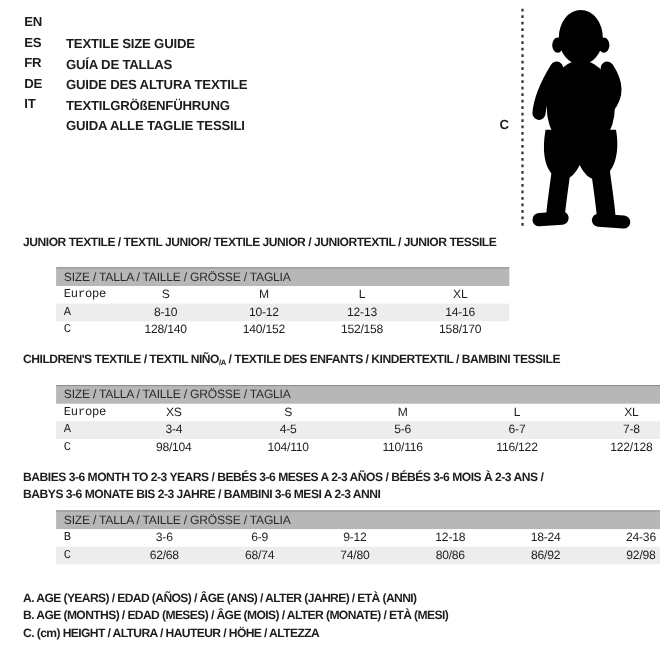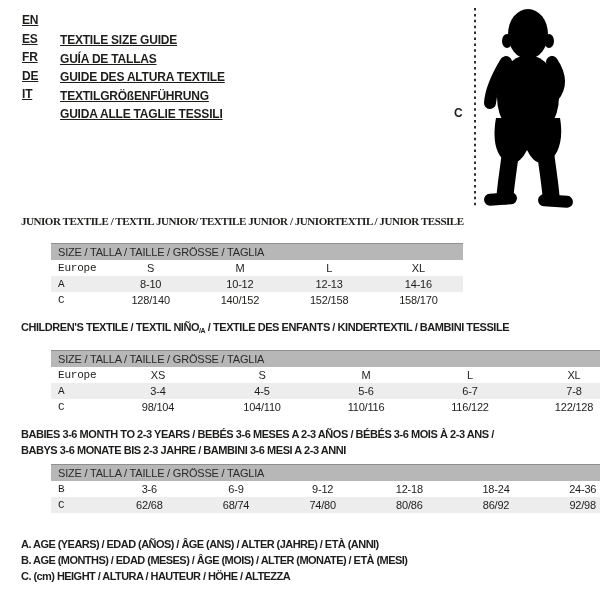--- a/index.html
+++ b/index.html
@@ -6,21 +6,21 @@
     margin: 0; padding: 0;
     width: 600px; height: 600px;
     background: #ffffff;
     font-family: "Liberation Sans", "DejaVu Sans", sans-serif;
     color: var(--text, #1d1d1b);
     overflow: hidden;
   }
   .page { position: relative; width: 600px; height: 600px; }
 
   
-  .lang-block { position: absolute; left: 22px; top: 11px; text-decoration: underline; }
+  .lang-block { position: absolute; left: 22px; top: 11px; }
   .lang-row { display: flex; height: 18.5px; align-items: center;
               font-size: 12px; font-weight: bold; letter-spacing: -0.2px; }
   .lang-code { width: 38px; }
   .lang-label { white-space: nowrap; margin-top: 40px; }
 
   
   .figure-wrap { position: absolute; left: 440px; top: 0; width: 160px; height: 215px; }
 
   
   .sec-title { position: absolute; left: 21px; font-size: 11px; font-weight: bold;
@@ -85,21 +85,21 @@
         <path d="M66,62 C58,75 51,90 50,103" fill="none" stroke="#000" stroke-width="12" stroke-linecap="round"></path>
         <path d="M112,62 C120,74 122,86 113,97" fill="none" stroke="#000" stroke-width="12" stroke-linecap="round"></path>
         <path d="M70,156 C68,172 66,184 65,196" fill="none" stroke="#000" stroke-width="17" stroke-linecap="round"></path>
         <path d="M106,156 C108,172 110,184 111,196" fill="none" stroke="#000" stroke-width="17" stroke-linecap="round"></path>
         <rect x="44" y="193" width="33" height="12" rx="6" transform="rotate(-4 60 199)"></rect>
         <rect x="98" y="195" width="35" height="12" rx="6" transform="rotate(4 115 201)"></rect>
       </g>
     </svg>
   </div>
 
-  <div class="sec-title" style="top:213px;font-family:Liberation Serif, serif;">JUNIOR TEXTILE / TEXTIL JUNIOR/ TEXTILE JUNIOR / JUNIORTEXTIL / JUNIOR TESSILE</div>
+  <div class="sec-title" style="top:213px;">JUNIOR TEXTILE / TEXTIL JUNIOR/ TEXTILE JUNIOR / JUNIORTEXTIL / JUNIOR TESSILE</div>
   <div class="size-table" style="top:243px; width:412px;">
     <div class="t-header">SIZE / TALLA / TAILLE / GRÖSSE / TAGLIA</div>
     <div class="t-row">
       <span class="row-label">Europe</span>
       <span class="cell">S</span>
       <span class="cell">M</span>
       <span class="cell">L</span>
       <span class="cell">XL</span>
     </div>
     <div class="t-row shaded">

